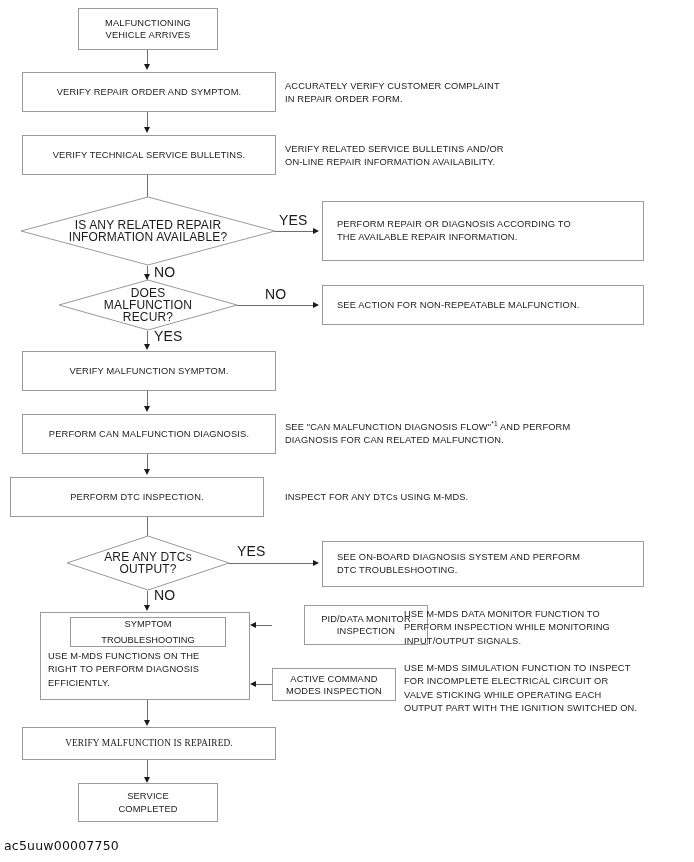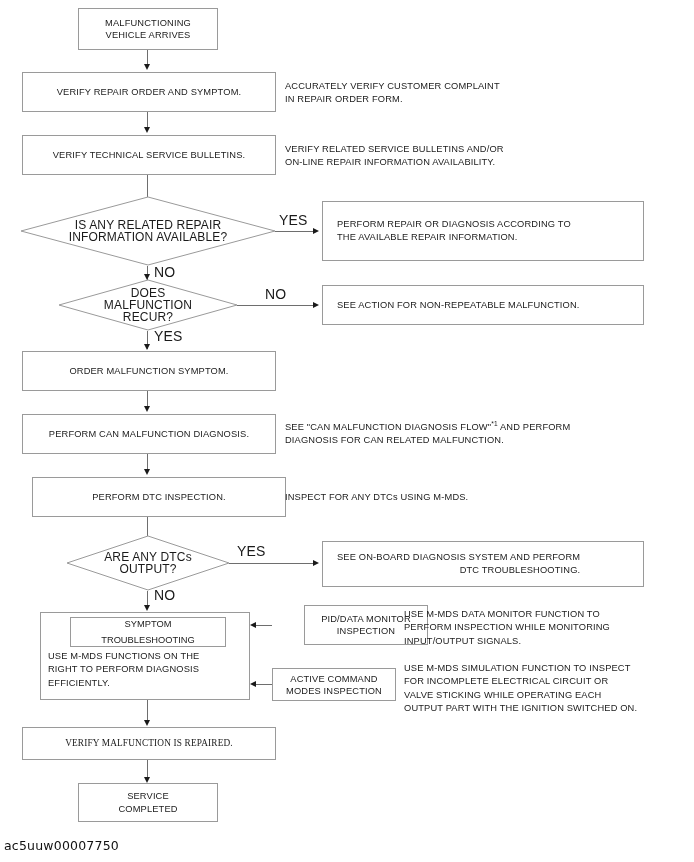--- a/index.html
+++ b/index.html
@@ -201,55 +201,55 @@
 
   <div class="node" style="left:322px; top:285px; width:322px; height:40px; justify-content:flex-start; padding-left:14px; text-align:left;">
     <span>SEE ACTION FOR NON-REPEATABLE MALFUNCTION.</span>
   </div>
 
   <div class="vline" style="left:147px; top:331px; height:18px;"></div>
   <div class="label-sm" style="left:154px; top:331px;">YES</div>
   <div class="arrow-down" style="left:144px; top:344px;"></div>
 
   <div class="node" style="left:22px; top:351px; width:254px; height:40px;">
-    <span>ORDER MALFUNCTION SYMPTOM.</span>
+    <span>VERIFY MALFUNCTION SYMPTOM.</span>
   </div>
 
   <div class="vline" style="left:147px; top:391px; height:18px;"></div>
   <div class="arrow-down" style="left:144px; top:406px;"></div>
 
   <div class="node" style="left:22px; top:414px; width:254px; height:40px;">
     <span>PERFORM CAN MALFUNCTION DIAGNOSIS.</span>
   </div>
   <div class="freetext body-left" style="left:285px; top:421px; width:405px;"><span>SEE "CAN MALFUNCTION DIAGNOSIS FLOW"</span><sup class="fn">*1</sup><span> AND PERFORM
 DIAGNOSIS FOR CAN RELATED MALFUNCTION.</span></div>
 
   <div class="vline" style="left:147px; top:454px; height:18px;"></div>
   <div class="arrow-down" style="left:144px; top:469px;"></div>
 
-  <div class="node" style="left:32px; top:477px; width:254px; height:40px;">
+  <div class="node" style="left:10px; top:477px; width:254px; height:40px;">
     <span>PERFORM DTC INSPECTION.</span>
   </div>
   <div class="freetext body-left" style="left:285px; top:491px; width:400px;">INSPECT FOR ANY DTCs USING M-MDS.</div>
 
   <div class="vline" style="left:147px; top:517px; height:19px;"></div>
 
   <div class="diamond-wrap" style="left:66px; top:535px; width:164px; height:56px;">
     <svg width="164" height="56" viewBox="0 0 164 56">
       <polygon points="82,1 163,28 82,55 1,28" fill="#ffffff" stroke="#9a9a9a" stroke-width="1"></polygon>
     </svg>
     <div class="diamond-text" style="white-space:pre-line">ARE ANY DTCs
 OUTPUT?</div>
   </div>
 
   <div class="hline" style="left:229px; top:563px; width:88px;"></div>
   <div class="label-sm" style="left:237px; top:546px;">YES</div>
   <div class="arrow-right" style="left:313px; top:560px;"></div>
 
-  <div class="node" style="left:322px; top:541px; width:322px; height:46px; justify-content:flex-start; padding-left:14px; text-align:right;">
+  <div class="node" style="left:322px; top:541px; width:322px; height:46px; justify-content:flex-start; padding-left:14px; text-align:left;">
     <span style="white-space:pre-line; line-height:13.4px;">SEE ON-BOARD DIAGNOSIS SYSTEM AND PERFORM
 DTC TROUBLESHOOTING.</span>
   </div>
 
   <div class="vline" style="left:147px; top:591px; height:17px;"></div>
   <div class="label-sm" style="left:154px; top:590px;">NO</div>
   <div class="arrow-down" style="left:144px; top:605px;"></div>
 
   <div class="abs" style="left:40px; top:612px; width:210px; height:88px; border:1px solid #9a9a9a; background:#ffffff;"></div>
 

